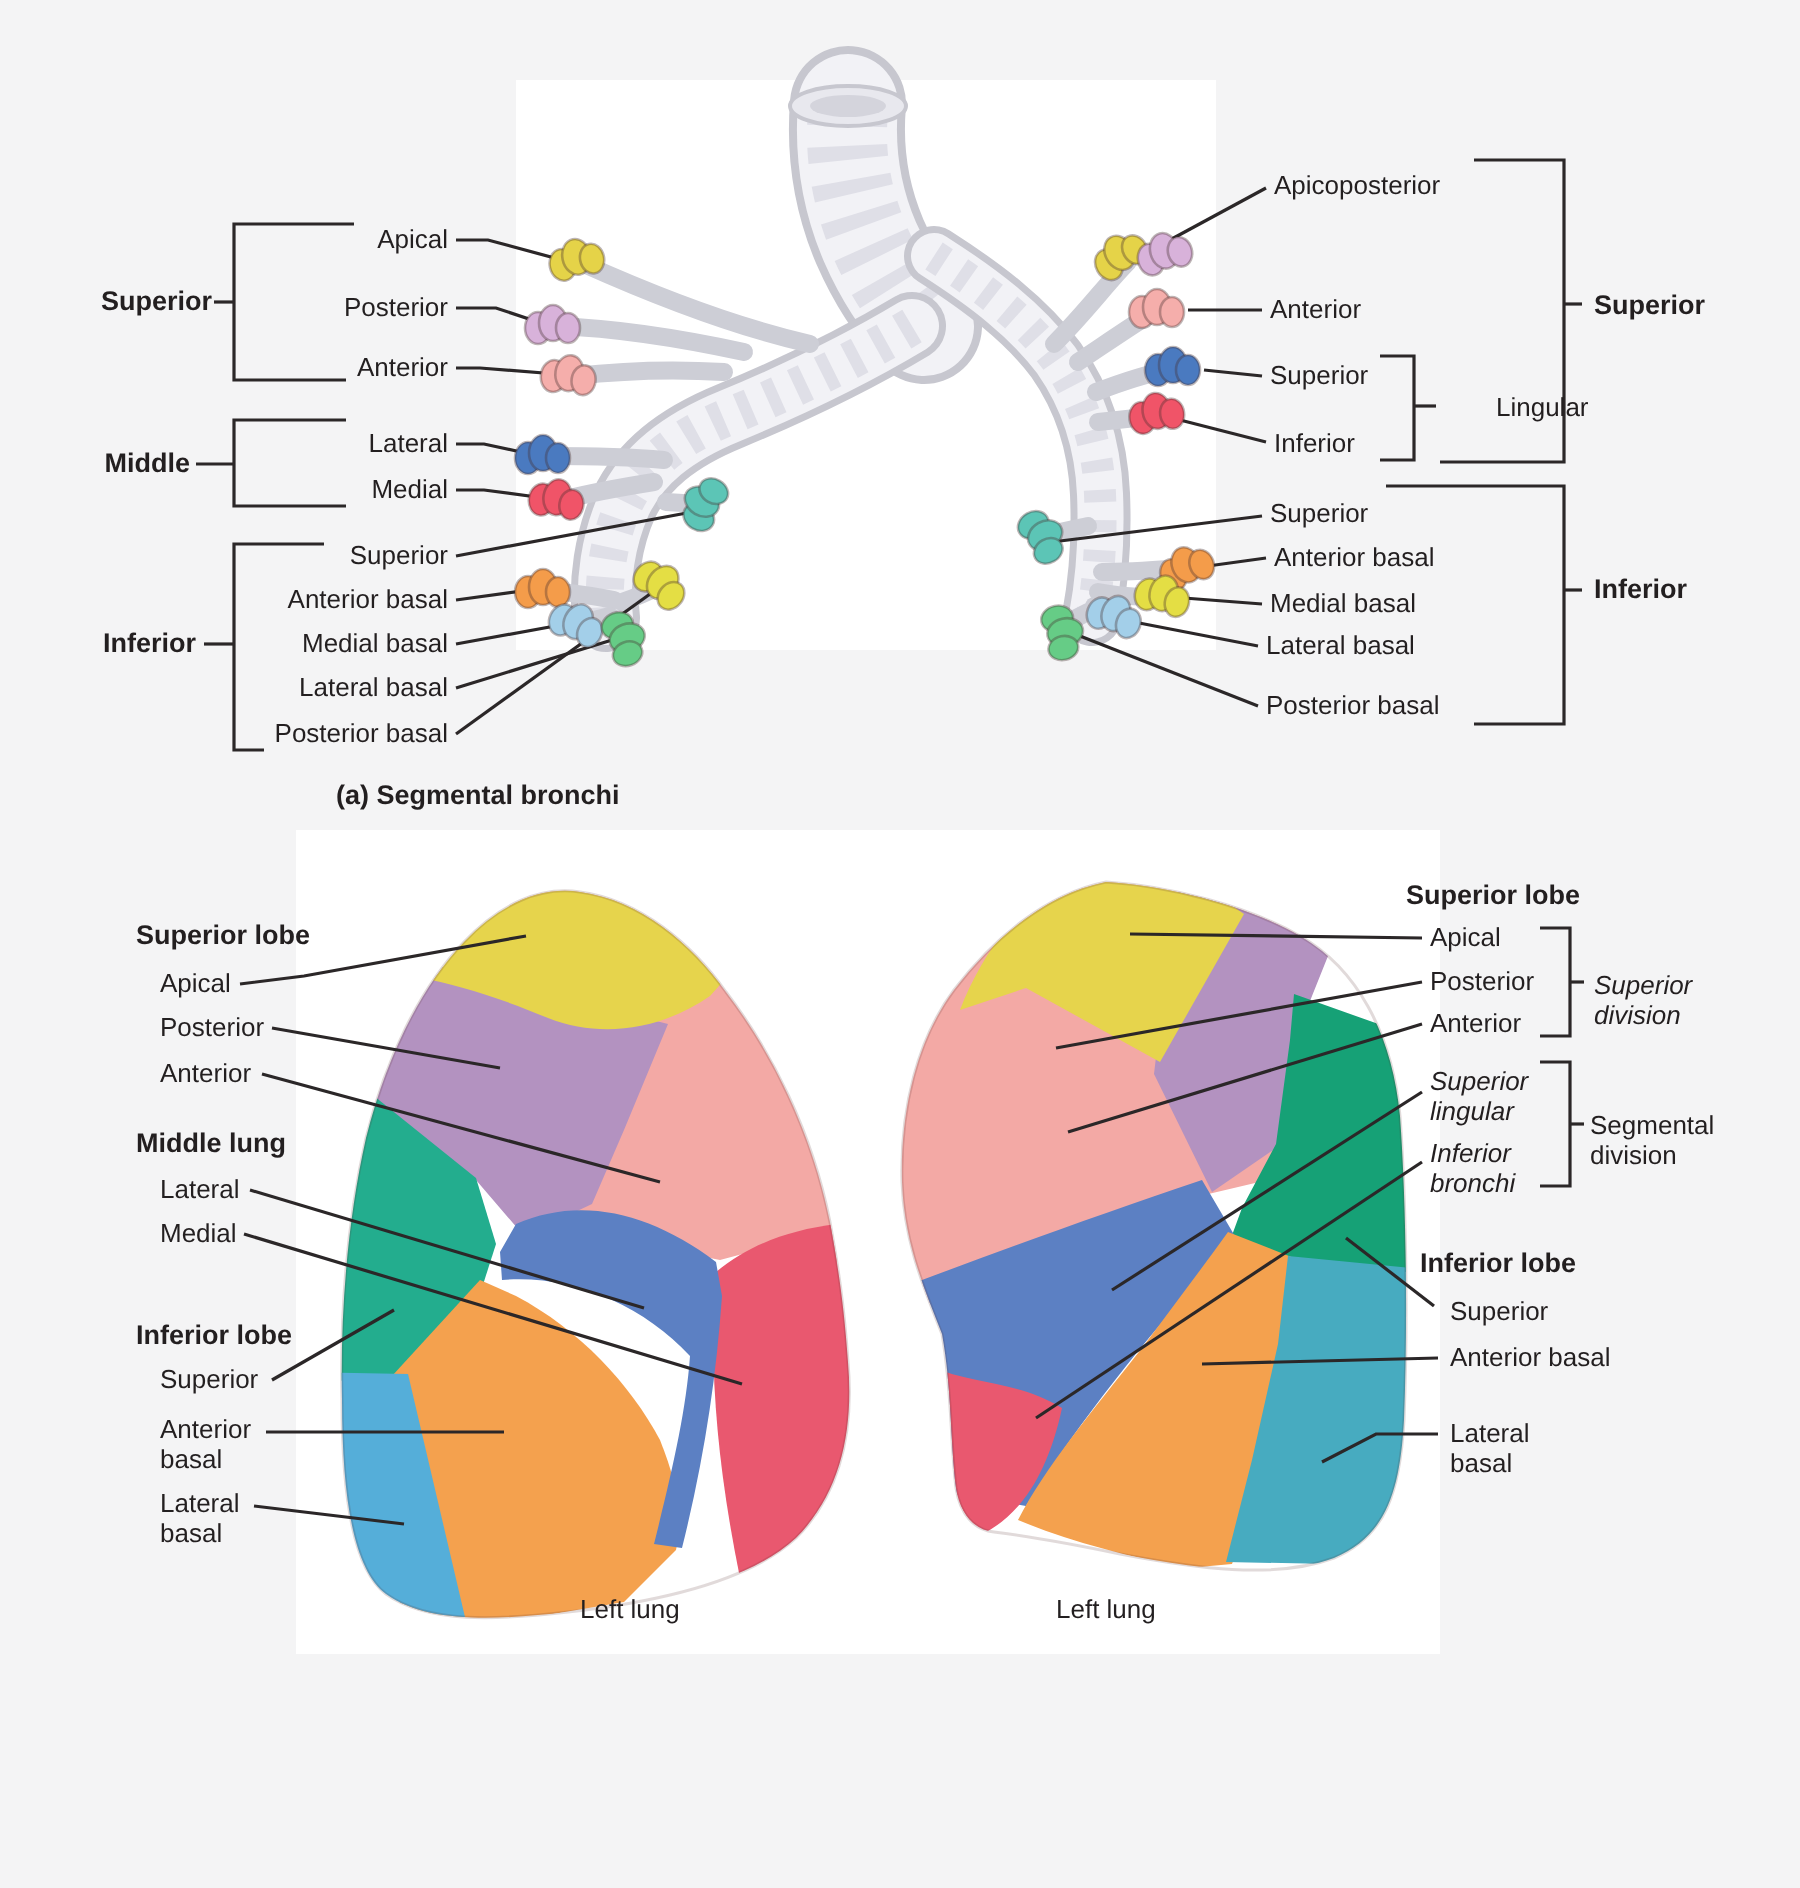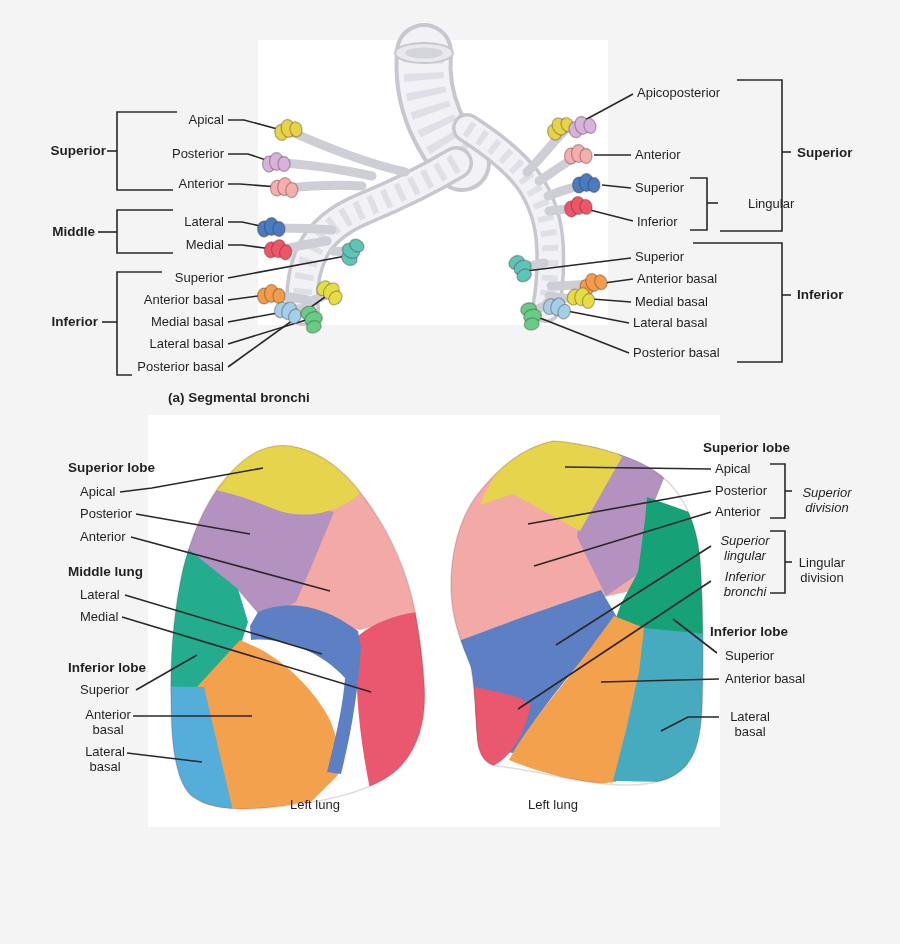--- a/index.html
+++ b/index.html
@@ -2,21 +2,21 @@
 <html><head>
 <meta charset="utf-8">
 <style>
   html,body{margin:0;padding:0;background:#ffffff;}
   #stage{position:relative;width:900px;height:944px;background:#f4f4f5;overflow:hidden;
          font-family:"Liberation Sans",sans-serif;color:#231f20;}
   .panel{position:absolute;background:#ffffff;}
   #panel-a{left:258px;top:40px;width:350px;height:285px;}
   #panel-b{left:148px;top:415px;width:572px;height:412px;}
   svg.art{position:absolute;left:0;top:0;}
-  .lbl{position:absolute;font-size:13px;line-height:15px;white-space:nowrap;text-align:center;}
+  .lbl{position:absolute;font-size:13px;line-height:15px;white-space:nowrap;}
   .lbl.b{font-weight:bold;font-size:13.5px;}
   .lbl.ra{text-align:right;}
   .lbl.wrap{white-space:normal;}
   .w56{width:56px;} .w60{width:60px;font-style:italic;} .w54{width:54px;} .w50{width:50px;}
   .cap{position:absolute;font-size:13.5px;font-weight:bold;white-space:nowrap;text-align:center;}
 </style>
 </head>
 <body>
 
 <div id="stage">
@@ -241,21 +241,21 @@
   <div class="lbl wrap w56" style="left:80px;top:707px">Anterior basal</div>
   <div class="lbl wrap w50" style="left:80px;top:744px">Lateral basal</div>
 
   <div class="lbl b" style="left:703px;top:440px">Superior lobe</div>
   <div class="lbl" style="left:715px;top:461px">Apical</div>
   <div class="lbl" style="left:715px;top:483px">Posterior</div>
   <div class="lbl" style="left:715px;top:504px">Anterior</div>
   <div class="lbl wrap w60" style="left:715px;top:533px">Superior lingular</div>
   <div class="lbl wrap w60" style="left:715px;top:569px">Inferior bronchi</div>
   <div class="lbl wrap w60" style="left:797px;top:485px">Superior division</div>
-  <div class="lbl wrap w54" style="left:795px;top:555px">Lingular division</div>
+  <div class="lbl wrap w54" style="left:795px;top:555px">Segmental division</div>
   <div class="lbl b" style="left:710px;top:624px">Inferior lobe</div>
   <div class="lbl" style="left:725px;top:648px">Superior</div>
   <div class="lbl" style="left:725px;top:671px">Anterior basal</div>
   <div class="lbl wrap w50" style="left:725px;top:709px">Lateral basal</div>
 
   <div class="lbl" style="left:290px;top:797px">Left lung</div>
   <div class="lbl" style="left:528px;top:797px">Left lung</div>
 
 </div>
 

